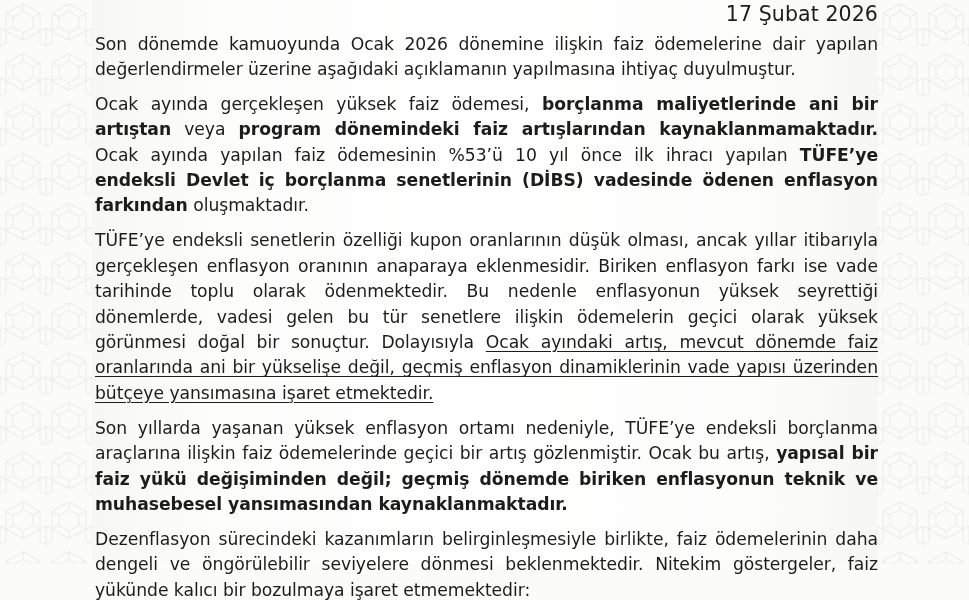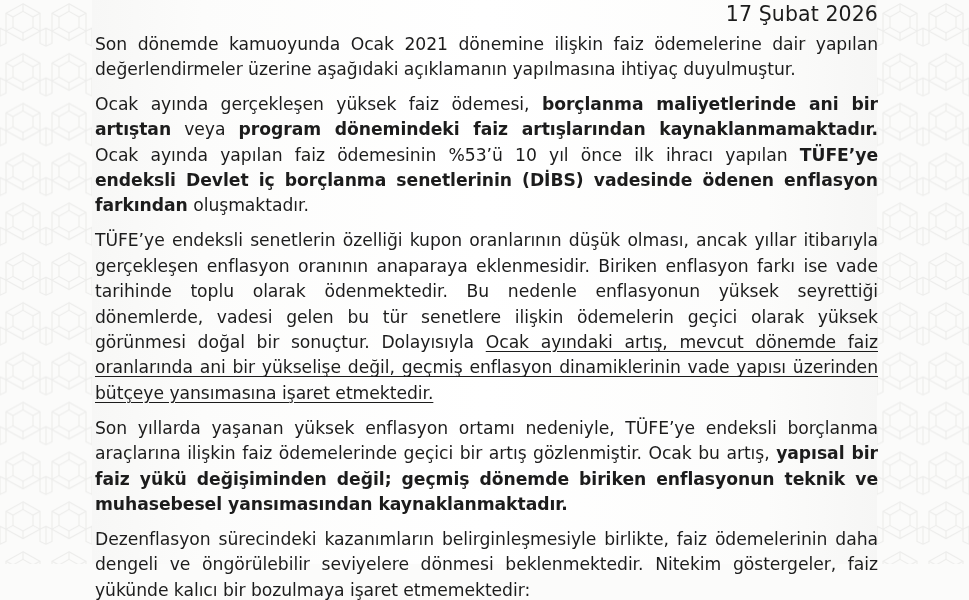--- a/index.html
+++ b/index.html
@@ -116,21 +116,21 @@
       <rect width="92" height="600" fill="url(#orn-r)"></rect>
     </svg>
   </div>
 
   <div class="sheen"></div>
 
   <div class="content">
 
     <div class="doc-date">17 Şubat 2026</div>
 
-    <p class="para"><span>Son dönemde kamuoyunda Ocak 2021 dönemine ilişkin faiz ödemelerine dair yapılan değerlendirmeler üzerine aşağıdaki açıklamanın yapılmasına ihtiyaç duyulmuştur.</span></p>
+    <p class="para"><span>Son dönemde kamuoyunda Ocak 2026 dönemine ilişkin faiz ödemelerine dair yapılan değerlendirmeler üzerine aşağıdaki açıklamanın yapılmasına ihtiyaç duyulmuştur.</span></p>
 
     <p class="para"><span>Ocak ayında gerçekleşen yüksek faiz ödemesi, </span><span class="b">borçlanma maliyetlerinde ani bir artıştan</span><span> veya </span><span class="b">program dönemindeki faiz artışlarından kaynaklanmamaktadır.</span><span> Ocak ayında yapılan faiz ödemesinin %53’ü 10 yıl önce ilk ihracı yapılan </span><span class="b">TÜFE’ye endeksli Devlet iç borçlanma senetlerinin (DİBS) vadesinde ödenen enflasyon farkından</span><span> oluşmaktadır.</span></p>
 
     <p class="para"><span>TÜFE’ye endeksli senetlerin özelliği kupon oranlarının düşük olması, ancak yıllar itibarıyla gerçekleşen enflasyon oranının anaparaya eklenmesidir. Biriken enflasyon farkı ise vade tarihinde toplu olarak ödenmektedir. Bu nedenle enflasyonun yüksek seyrettiği dönemlerde, vadesi gelen bu tür senetlere ilişkin ödemelerin geçici olarak yüksek görünmesi doğal bir sonuçtur. Dolayısıyla </span><span class="u">Ocak ayındaki artış, mevcut dönemde faiz oranlarında ani bir yükselişe değil, geçmiş enflasyon dinamiklerinin vade yapısı üzerinden bütçeye yansımasına işaret etmektedir.</span></p>
 
     <p class="para"><span>Son yıllarda yaşanan yüksek enflasyon ortamı nedeniyle, TÜFE’ye endeksli borçlanma araçlarına ilişkin faiz ödemelerinde geçici bir artış gözlenmiştir. Ocak bu artış, </span><span class="b">yapısal bir faiz yükü değişiminden değil; geçmiş dönemde biriken enflasyonun teknik ve muhasebesel yansımasından kaynaklanmaktadır.</span></p>
 
     <p class="para"><span>Dezenflasyon sürecindeki kazanımların belirginleşmesiyle birlikte, faiz ödemelerinin daha dengeli ve öngörülebilir seviyelere dönmesi beklenmektedir. Nitekim göstergeler, faiz yükünde kalıcı bir bozulmaya işaret etmemektedir:</span></p>
 
   </div>

